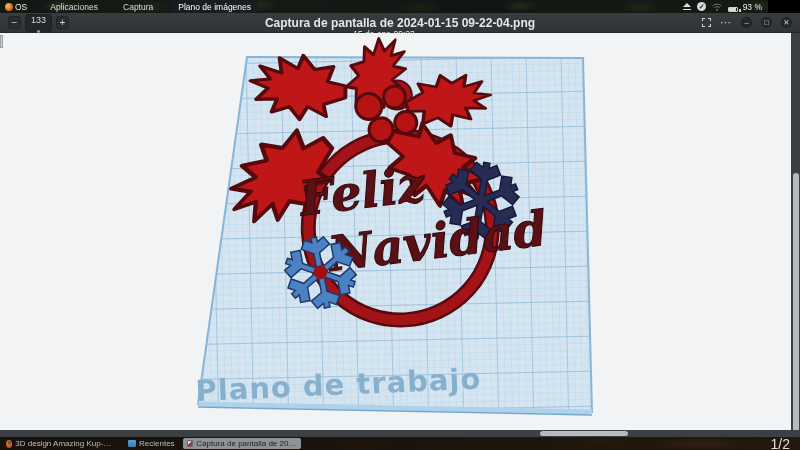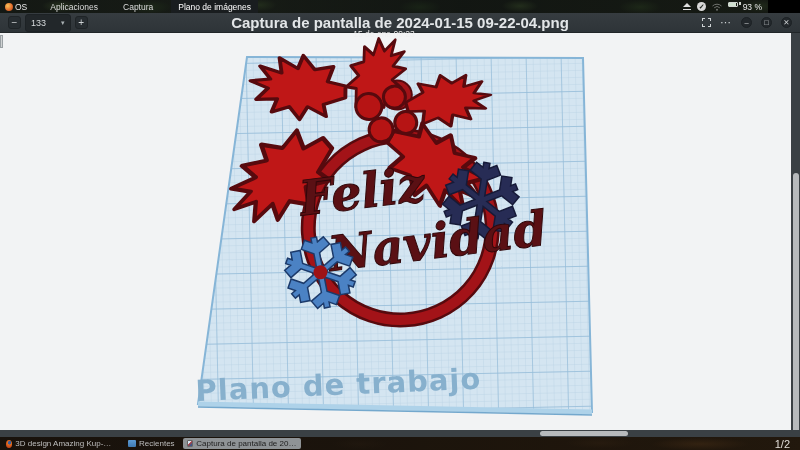--- a/index.html
+++ b/index.html
@@ -30,39 +30,39 @@
   .tp-clock{ position:absolute; left:0; right:0; text-align:center; top:0; height:13px;
     line-height:13px; color:#efefef; pointer-events:none;margin-top:28px; }
   .tp-right{ margin-left:auto; display:flex; align-items:center; gap:6px; padding-right:6px; height:100%; }
   .eject{ position:relative; width:8px; height:8px; }
   .eject .tri{ position:absolute; left:0; top:0; width:0; height:0;
     border-left:4px solid transparent; border-right:4px solid transparent; border-bottom:4px solid #dfdfdf; }
   .eject .bar{ position:absolute; left:0; top:6px; width:8px; height:1.5px; background:#dfdfdf; }
   .check-circle{ width:9px; height:9px; border-radius:50%; background:#d8d8d8; color:#20261f;
     font-size:7px; line-height:9px; text-align:center; font-weight:bold; }
   .wifi{ width:10px; height:8px; opacity:.45; }
-  .battery{ display:flex; align-items:flex-start; gap:2px; }
+  .battery{ display:flex; align-items:flex-end; gap:2px; }
   .batt-body{ width:10px; height:5px; border:1px solid #cfd4cf; border-radius:1px; position:relative; }
   .batt-body::after{ content:""; position:absolute; left:0; top:0; bottom:0; width:88%; background:#cfe0cf; }
   .batt-tip{ width:1.5px; height:3px; background:#cfd4cf; margin-left:-1px; }
   .batt-text{ color:#e8e8e8; }
 
   
   .headerbar{
     position:absolute; left:0; top:13px; width:800px; height:20px;
     background:linear-gradient(#363c40,#2e3438); border-bottom:1px solid #212628;
     display:flex; align-items:center; z-index:25; color:#d7dadc;
   }
   .hb-left{ display:flex; align-items:center; gap:4px; padding-left:8px; }
   .sq-btn{ width:13px; height:13px; border-radius:3px; background:#272d31; border:1px solid #1f2427;
     color:#cfd3d5; font-size:10px; line-height:11px; text-align:center; }
-  .zoom-pill{ display:flex; align-items:center; gap:15px; background:#22272a; border:1px solid #1d2225;
-    border-radius:3px; height:18px; padding:0 5px; color:#d7dadc; font-size:9px; }
+  .zoom-pill{ display:flex; align-items:center; gap:3px; background:#22272a; border:1px solid #1d2225;
+    border-radius:3px; height:18px; padding:0 5px; color:#d7dadc; font-size:9px;flex-direction:column; }
   .zoom-pill .chev{ font-size:7px; color:#aab0b3; }
-  .hb-title{ position:absolute; left:0; right:0; text-align:center; font-size:15px; font-weight:bold;
+  .hb-title{ position:absolute; left:0; right:0; text-align:center; font-size:12px; font-weight:bold;
     color:#e3e6e8; pointer-events:none; }
   .hb-right{ margin-left:auto; display:flex; align-items:center; gap:9px; padding-right:8px; }
   .fs-icon{ position:relative; width:9px; height:9px; }
   .fs-icon i{ position:absolute; width:3px; height:3px; border:1.2px solid #cfd3d5; }
   .fs-icon i:nth-child(1){ left:0; top:0; border-right:none; border-bottom:none; }
   .fs-icon i:nth-child(2){ right:0; top:0; border-left:none; border-bottom:none; }
   .fs-icon i:nth-child(3){ left:0; bottom:0; border-right:none; border-top:none; }
   .fs-icon i:nth-child(4){ right:0; bottom:0; border-left:none; border-top:none; }
   .dots{ font-size:11px; letter-spacing:1px; color:#cfd3d5; line-height:9px; }
   .win-btn{ width:11px; height:11px; border-radius:50%; background:#23282c; border:1px solid #1c2124;
@@ -89,21 +89,21 @@
       linear-gradient(90deg,#241a10 0%,#2a1e12 40%,#352412 75%,#3d2a14 100%);
     display:flex; align-items:center; font-size:8px; color:#bdbdbd; z-index:30;
   }
   .task-item{ display:flex; align-items:center; gap:3px; height:11px; margin:0 2px; padding:0 4px; border-radius:2px; max-width:118px; white-space:nowrap; overflow:hidden; }
   .task-item .lbl{ overflow:hidden; text-overflow:ellipsis; }
   .task-item.active{ background:#8f9396; color:#1d1d1d; }
   .ti-firefox{ width:8px; height:8px; border-radius:50%;
     background:radial-gradient(circle at 60% 35%, #3b5fa0 25%, #e2701f 30%, #c9481a 70%); }
   .ti-folder{ width:8px; height:7px; border-radius:1px; background:linear-gradient(#5c9bd4,#3f7ab2); }
   .ti-image{ width:8px; height:7px; border-radius:1px; background:linear-gradient(135deg,#d8e6f2 40%,#b43c3c 45%,#39588e 80%); border:0.5px solid #666; }
-  .pager{ margin-left:auto; padding-right:10px; color:#e0dcd6; font-size:11px; }
+  .pager{ margin-left:auto; padding-right:10px; color:#e0dcd6; font-size:14px; }
   .edge-sliver{ position:absolute; left:0; top:35px; width:3px; height:13px; background:#d0d2d3; border:0.5px solid #9aa0a3; z-index:12; }
 </style>
 </head>
 <body>
 
 <div class="screen">
 
   <div class="top-panel">
     <div class="tp-left">
       <div class="logo">

